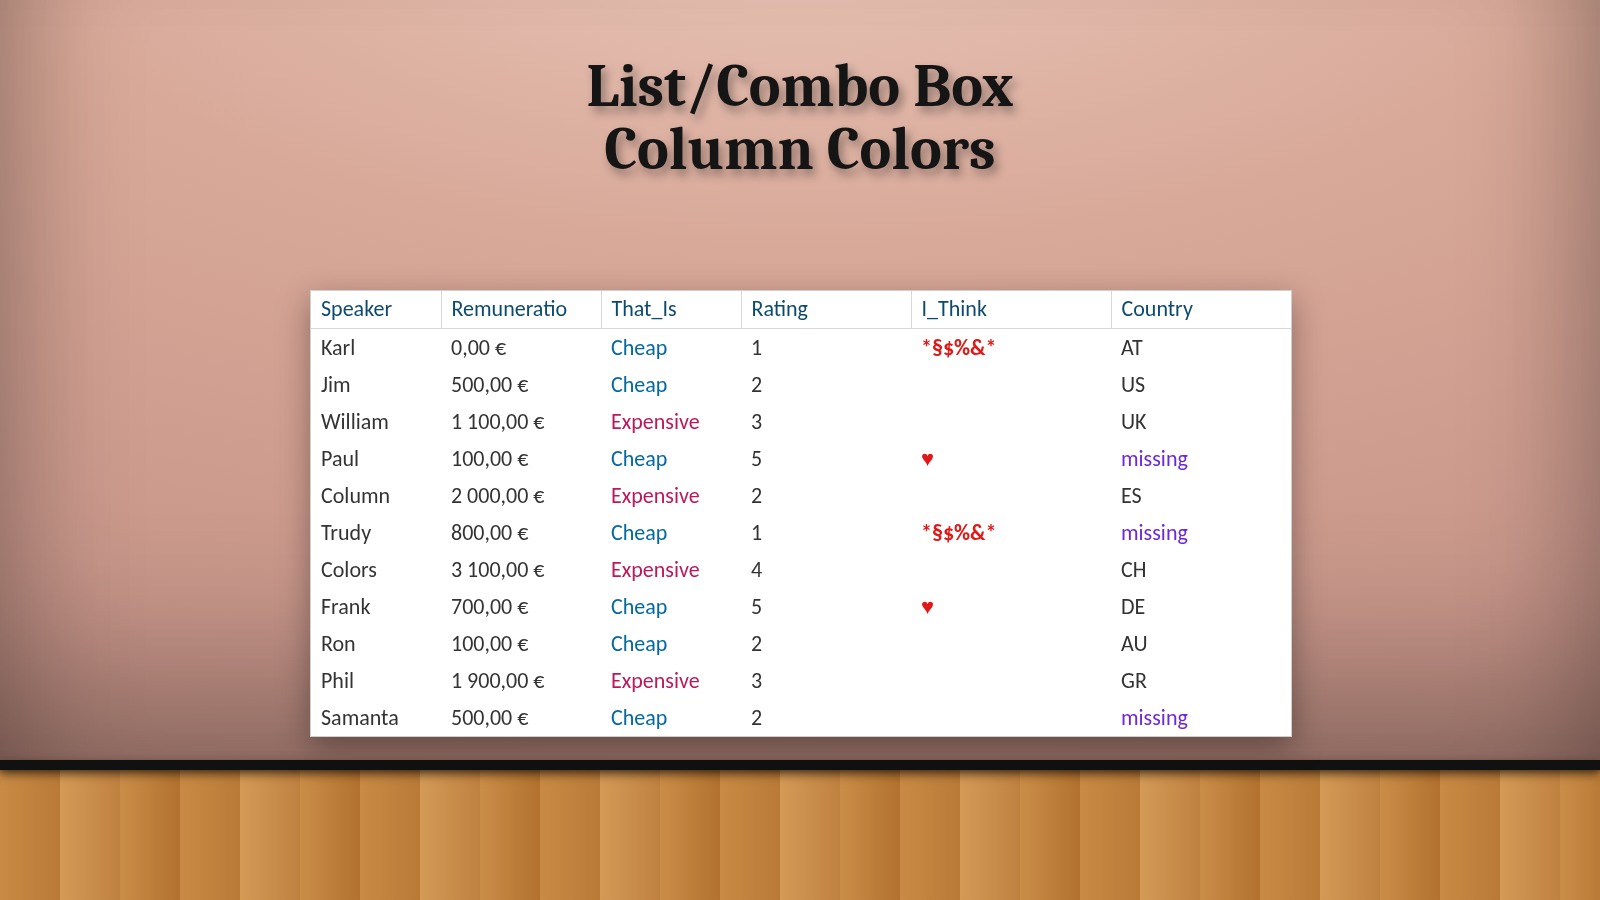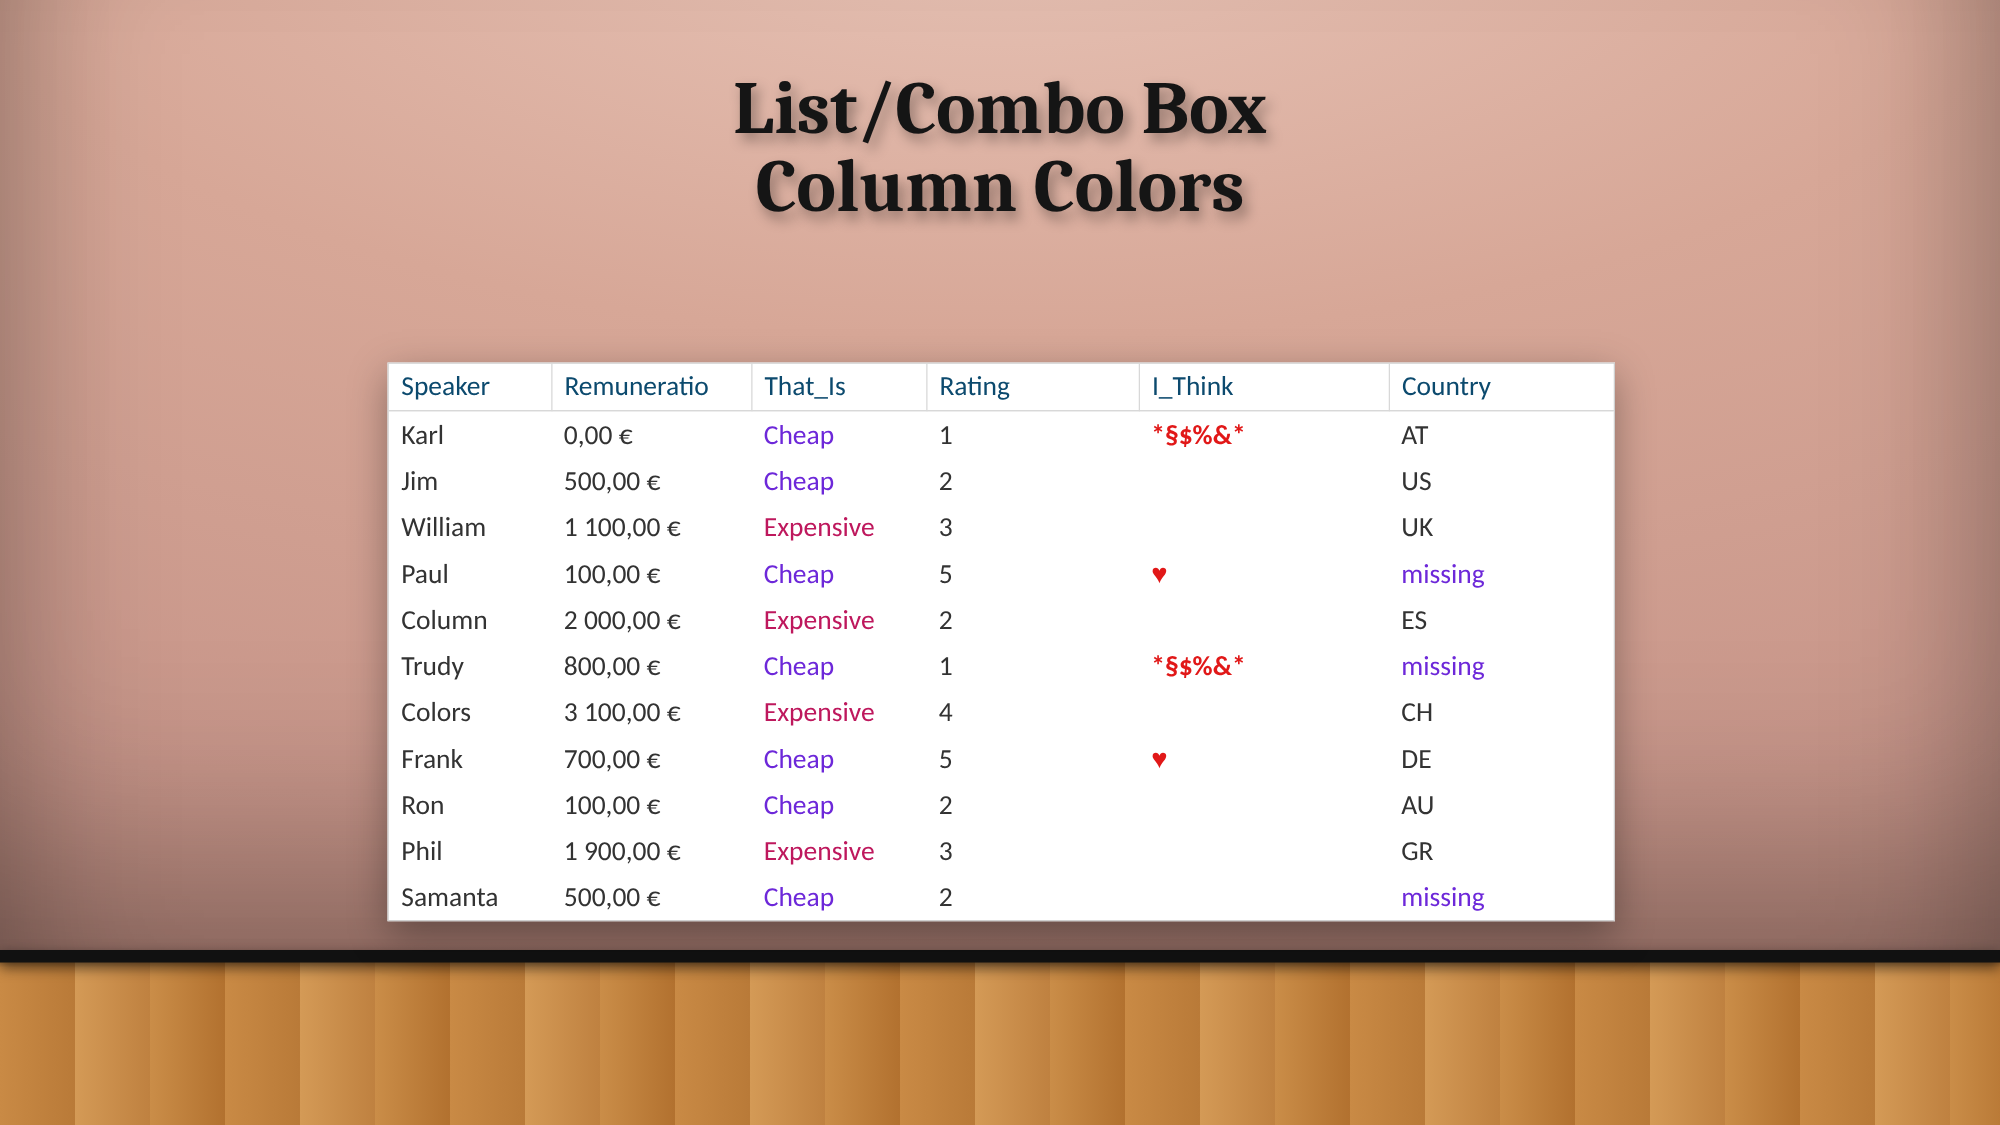--- a/index.html
+++ b/index.html
@@ -102,21 +102,21 @@
     line-height: 1.5;
     vertical-align: top;
   }
   .col-speaker  { width: 130px; }
   .col-remun    { width: 160px; }
   .col-thatis   { width: 140px; }
   .col-rating   { width: 170px; }
   .col-ithink   { width: 200px; }
   .col-country  { width: 180px; }
 
-  .c-green  { color: #6d28d9; }
+  .c-green  { color: #0369a1; }
   .c-red    { color: #be185d; }
   .c-symbol { color: #e11818; font-weight: 600; }
   .c-heart  { color: #e11818; }
   .c-miss   { color: #6d28d9; }
 </style>
 </head>
 <body>
 
 <div class="stage">
   <div class="wall"></div>

